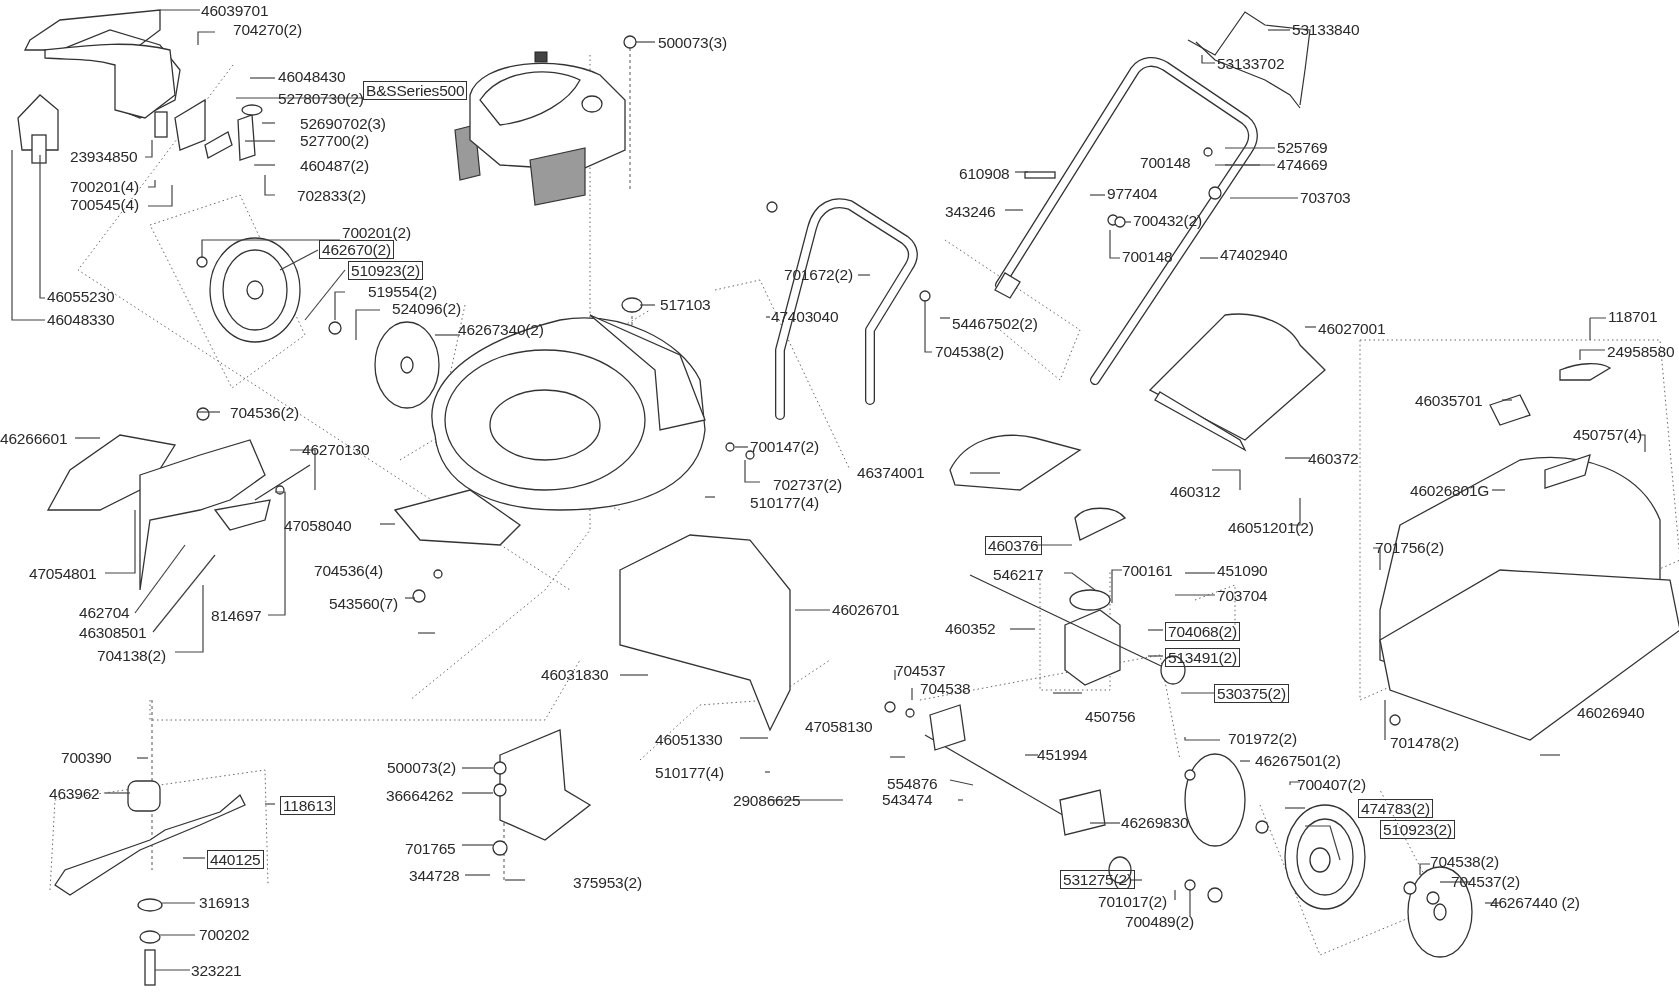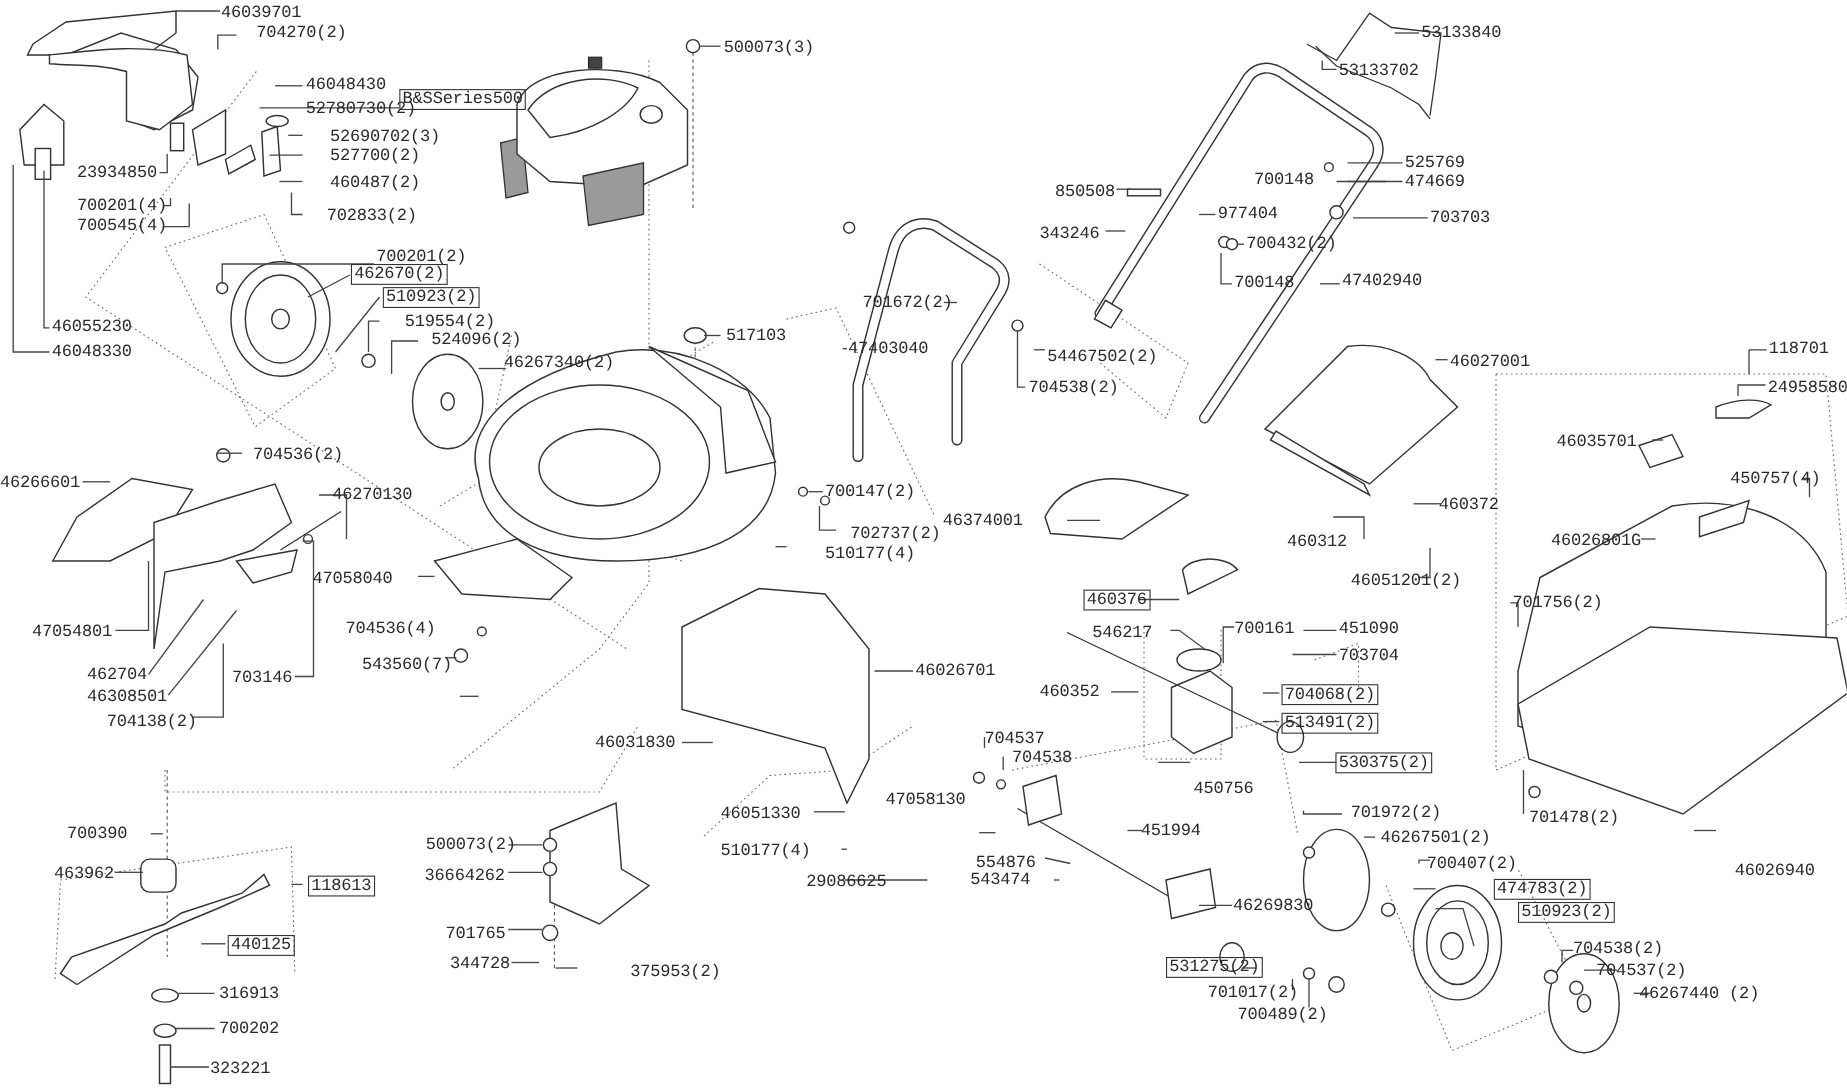--- a/index.html
+++ b/index.html
@@ -1,16 +1,16 @@
 <!DOCTYPE html>
 <html><head>
 <meta charset="utf-8">
 <style>
   html,body{margin:0;padding:0;background:#fff;}
-  #stage{position:relative;width:1679px;height:993px;overflow:hidden;background:#fff;font-family:Liberation Mono, monospace;}
+  #stage{position:relative;width:1679px;height:993px;overflow:hidden;background:#fff;font-family:Liberation Sans, sans-serif;}
   #art{position:absolute;left:0;top:0;width:1679px;height:993px;}
   .lbl{position:absolute;font-size:15.5px;color:#2a2a2a;white-space:nowrap;line-height:18px;letter-spacing:-0.2px;cursor:pointer;}
   .lbl.boxed{border:1.4px solid #333;padding:0 2px;line-height:17px;}
   .part{fill:#fff;stroke:#333;stroke-width:1.3;}
   .part-grey{fill:#9a9a9a;stroke:#333;stroke-width:1.2;}
   .dark{fill:#444;stroke:#222;stroke-width:1;}
   .lead{stroke:#444;stroke-width:1.2;fill:none;}
   .dash{stroke:#555;stroke-width:1;fill:none;stroke-dasharray:3 3;}
   .dot{stroke:#666;stroke-width:1;fill:none;stroke-dasharray:1.5 3;}
   .tube{fill:none;stroke:#333;stroke-width:10;stroke-linecap:round;stroke-linejoin:round;}
@@ -326,21 +326,21 @@
 <span class="lbl" style="left:47px;top:311px">46048330</span>
 
 <span class="lbl" style="left:658px;top:34px">500073(3)</span>
 <span class="lbl" style="left:660px;top:296px">517103</span>
 
 <span class="lbl" style="left:1292px;top:21px">53133840</span>
 <span class="lbl" style="left:1217px;top:55px">53133702</span>
 <span class="lbl" style="left:1277px;top:139px">525769</span>
 <span class="lbl" style="left:1277px;top:156px">474669</span>
 <span class="lbl" style="left:1140px;top:154px">700148</span>
-<span class="lbl" style="left:959px;top:165px">850508</span>
+<span class="lbl" style="left:959px;top:165px">610908</span>
 <span class="lbl" style="left:1107px;top:185px">977404</span>
 <span class="lbl" style="left:1300px;top:189px">703703</span>
 <span class="lbl" style="left:945px;top:203px">343246</span>
 <span class="lbl" style="left:1133px;top:212px">700432(2)</span>
 <span class="lbl" style="left:1122px;top:248px">700148</span>
 <span class="lbl" style="left:1220px;top:246px">47402940</span>
 <span class="lbl" style="left:784px;top:266px">701672(2)</span>
 <span class="lbl" style="left:771px;top:308px">47403040</span>
 <span class="lbl" style="left:952px;top:315px">54467502(2)</span>
 <span class="lbl" style="left:935px;top:343px">704538(2)</span>
@@ -356,21 +356,21 @@
 <span class="lbl" style="left:1228px;top:519px">46051201(2)</span>
 <span class="lbl" style="left:857px;top:464px">46374001</span>
 
 <span class="lbl" style="left:230px;top:404px">704536(2)</span>
 <span class="lbl" style="left:0px;top:430px">46266601</span>
 <span class="lbl" style="left:302px;top:441px">46270130</span>
 <span class="lbl" style="left:284px;top:517px">47058040</span>
 <span class="lbl" style="left:29px;top:565px">47054801</span>
 <span class="lbl" style="left:79px;top:604px">462704</span>
 <span class="lbl" style="left:79px;top:624px">46308501</span>
-<span class="lbl" style="left:211px;top:607px">703146</span>
+<span class="lbl" style="left:211px;top:607px">814697</span>
 <span class="lbl" style="left:97px;top:647px">704138(2)</span>
 <span class="lbl" style="left:314px;top:562px">704536(4)</span>
 <span class="lbl" style="left:329px;top:595px">543560(7)</span>
 
 <span class="lbl" style="left:750px;top:438px">700147(2)</span>
 <span class="lbl" style="left:773px;top:476px">702737(2)</span>
 <span class="lbl" style="left:750px;top:494px">510177(4)</span>
 
 <span class="lbl boxed" style="left:985px;top:536px">460376</span>
 <span class="lbl" style="left:993px;top:566px">546217</span>
@@ -390,21 +390,21 @@
 <span class="lbl" style="left:805px;top:718px">47058130</span>
 <span class="lbl" style="left:655px;top:764px">510177(4)</span>
 <span class="lbl" style="left:733px;top:792px">29086625</span>
 <span class="lbl" style="left:895px;top:662px">704537</span>
 <span class="lbl" style="left:920px;top:680px">704538</span>
 <span class="lbl" style="left:887px;top:775px">554876</span>
 <span class="lbl" style="left:882px;top:791px">543474</span>
 
 <span class="lbl" style="left:1375px;top:539px">701756(2)</span>
 <span class="lbl" style="left:1390px;top:734px">701478(2)</span>
-<span class="lbl" style="left:1577px;top:782px">46026940</span>
+<span class="lbl" style="left:1577px;top:704px">46026940</span>
 <span class="lbl" style="left:1228px;top:730px">701972(2)</span>
 <span class="lbl" style="left:1255px;top:752px">46267501(2)</span>
 <span class="lbl" style="left:1297px;top:776px">700407(2)</span>
 <span class="lbl boxed" style="left:1358px;top:799px">474783(2)</span>
 <span class="lbl boxed" style="left:1380px;top:820px">510923(2)</span>
 <span class="lbl" style="left:1121px;top:814px">46269830</span>
 <span class="lbl boxed" style="left:1060px;top:870px">531275(2)</span>
 <span class="lbl" style="left:1098px;top:893px">701017(2)</span>
 <span class="lbl" style="left:1125px;top:913px">700489(2)</span>
 <span class="lbl" style="left:1430px;top:853px">704538(2)</span>

